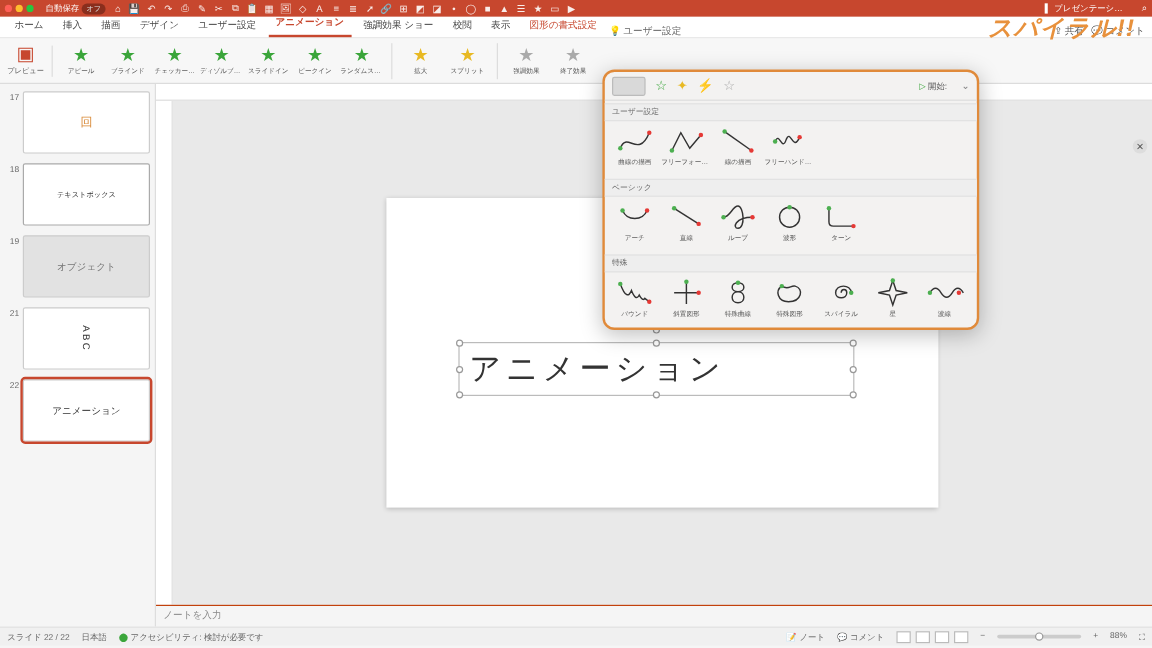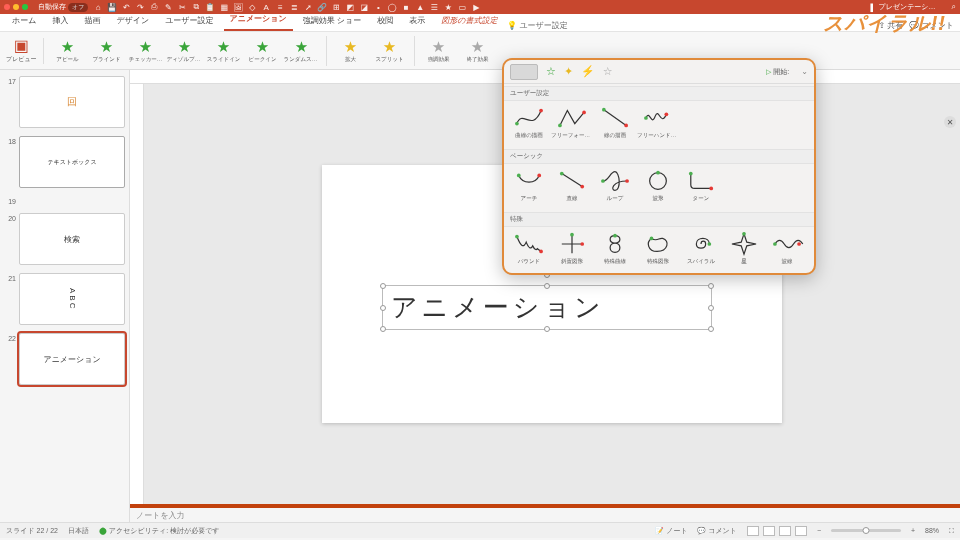--- a/index.html
+++ b/index.html
@@ -13,21 +13,21 @@
   .autosave .pill { background: #8a2e1d; border-radius: 6px; padding: 0 4px; font-size: 6px; color:#ddd; }
   .qat { display: flex; gap: 6px; align-items: center; }
   .qat .ic { width: 8px; height: 8px; display: flex; align-items: center; justify-content: center; color: #fff; font-size: 8px; opacity: 0.9; }
   .menubar .spacer { flex: 1; }
   .doc-title { display: flex; align-items: center; gap: 3px; font-size: 7px; }
   .menubar .magnify { font-size: 8px; }
 
   .ribbon-tabs { height: 18px; background: #fff; border-bottom: 1px solid #e4e4e4; display: flex; align-items: flex-end; padding: 0 6px; gap: 4px; font-size: 8px; color: #444; }
   .ribbon-tabs .tab { padding: 5px 6px; cursor: pointer; margin-top: 41px; }
   .ribbon-tabs .tab.active { color: #c7472e; border-bottom: 2px solid #c7472e; font-weight: 600; }
-  .ribbon-tabs .tab.format { color: #c7472e; font-style: italic; }
+  .ribbon-tabs .tab.format { color: #c7472e; }
   .ribbon-tabs .assist { display: flex; align-items: center; gap: 2px; color: #666; }
   .ribbon-tabs .spacer { flex: 1; }
   .ribbon-tabs .right { display: flex; gap: 6px; align-items: center; color: #555; }
   .ribbon-tabs .share { display:flex; align-items:center; gap:2px; }
 
   .ribbon { height: 38px; background: #f7f7f7; border-bottom: 1px solid #dcdcdc; display: flex; align-items: center; padding: 0 4px; gap: 4px; font-size: 6px; color: #555; position: relative; }
   .rb-group { display: flex; flex-direction: column; align-items: center; gap: 1px; padding: 0 2px; }
   .rb-preview { border-right: 1px solid #ddd; padding-right: 6px; margin-right: 2px; }
   .rb-preview .ic, .rb-group .ic { font-size: 16px; line-height: 1; color: #888; }
   .effects-row { display: flex; gap: 3px; }
@@ -55,21 +55,21 @@
   .canvas-wrap { flex: 1; display: flex; }
   .ruler-v { width: 14px; background: #fff; border-right: 1px solid #ddd; }
   .canvas-bg { flex: 1; background: #e9e9e9; overflow: auto; display: flex; align-items: center; justify-content: center; }
   .slide { width: 460px; height: 258px; background: #fff; box-shadow: 0 1px 4px rgba(0,0,0,0.2); position: relative; z-index:0; }
   .textbox { position: absolute; left: 60px; top: 120px; width: 330px; height: 45px; border: 1px solid #bbb; display: flex; align-items: center; justify-content: flex-start; padding: 0 8px; font-size: 26px; color: #333; letter-spacing: 4px; }
   .handle { position: absolute; width: 6px; height: 6px; background: #fff; border: 1px solid #999; border-radius: 50%; }
   .h-tl{top:-3px;left:-3px}.h-tr{top:-3px;right:-3px}.h-bl{bottom:-3px;left:-3px}.h-br{bottom:-3px;right:-3px}
   .h-t{top:-3px;left:50%;margin-left:-3px}.h-b{bottom:-3px;left:50%;margin-left:-3px}
   .h-l{left:-3px;top:50%;margin-top:-3px}.h-r{right:-3px;top:50%;margin-top:-3px}
   .rot { position:absolute; top:-14px; left:50%; margin-left:-3px; width:6px;height:6px;border:1px solid #999; background:#fff; border-radius:50%;}
-  .notes-bar { height: 18px; background: #f5f5f5; border-top: 4px solid #c2410c; padding: 2px 6px; font-size: 8px; color: #888; }
+  .notes-bar { height: 18px; background: #f5f5f5; border-top: 1px solid #c2410c; padding: 2px 6px; font-size: 8px; color: #888; }
 
   .close-pane { position:absolute; top:46px; right:4px; width:12px;height:12px; border-radius:50%; background:#ddd; color:#555; font-size:8px; display:flex;align-items:center;justify-content:center; cursor:pointer; z-index:7;}
 
   .statusbar { height: 16px; background: #f0f0f0; border-top: 1px solid #ddd; display: flex; align-items: center; padding: 0 6px; font-size: 7px; color: #666; gap: 10px; }
   .statusbar .spacer { flex: 1; }
   .statusbar .views { display: flex; gap: 4px; align-items: center; }
   .statusbar .views .v { width: 12px; height: 10px; border: 1px solid #bbb; background: #fff; }
   .zoom-slider { width: 70px; height: 3px; background: #ccc; position: relative; border-radius: 2px; }
   .zoom-slider .knob { position: absolute; top: -2px; left: 50%; width: 7px; height: 7px; background: #fff; border: 1px solid #999; border-radius: 50%; transform: translateX(-50%); }
 
@@ -238,24 +238,21 @@
       <div class="thumb-item">
         <div class="thumb-num">17</div>
         <div class="thumb-slide frame-orange">回</div>
       </div>
       <div class="thumb-item">
         <div class="thumb-num">18</div>
         <div class="thumb-slide small-text">テキストボックス</div>
       </div>
       <div class="thumb-item">
         <div class="thumb-num">19</div>
-      </div>
-      <div class="thumb-item">
-        <div class="thumb-num">20</div>
-        <div class="thumb-slide ">検索</div>
+        <div class="thumb-slide shaded">オブジェクト</div>
       </div>
       <div class="thumb-item">
         <div class="thumb-num">21</div>
         <div class="thumb-slide vert">ABC</div>
       </div>
       <div class="thumb-item sel">
         <div class="thumb-num">22</div>
         <div class="thumb-slide ">アニメーション</div>
       </div>
     </div>

